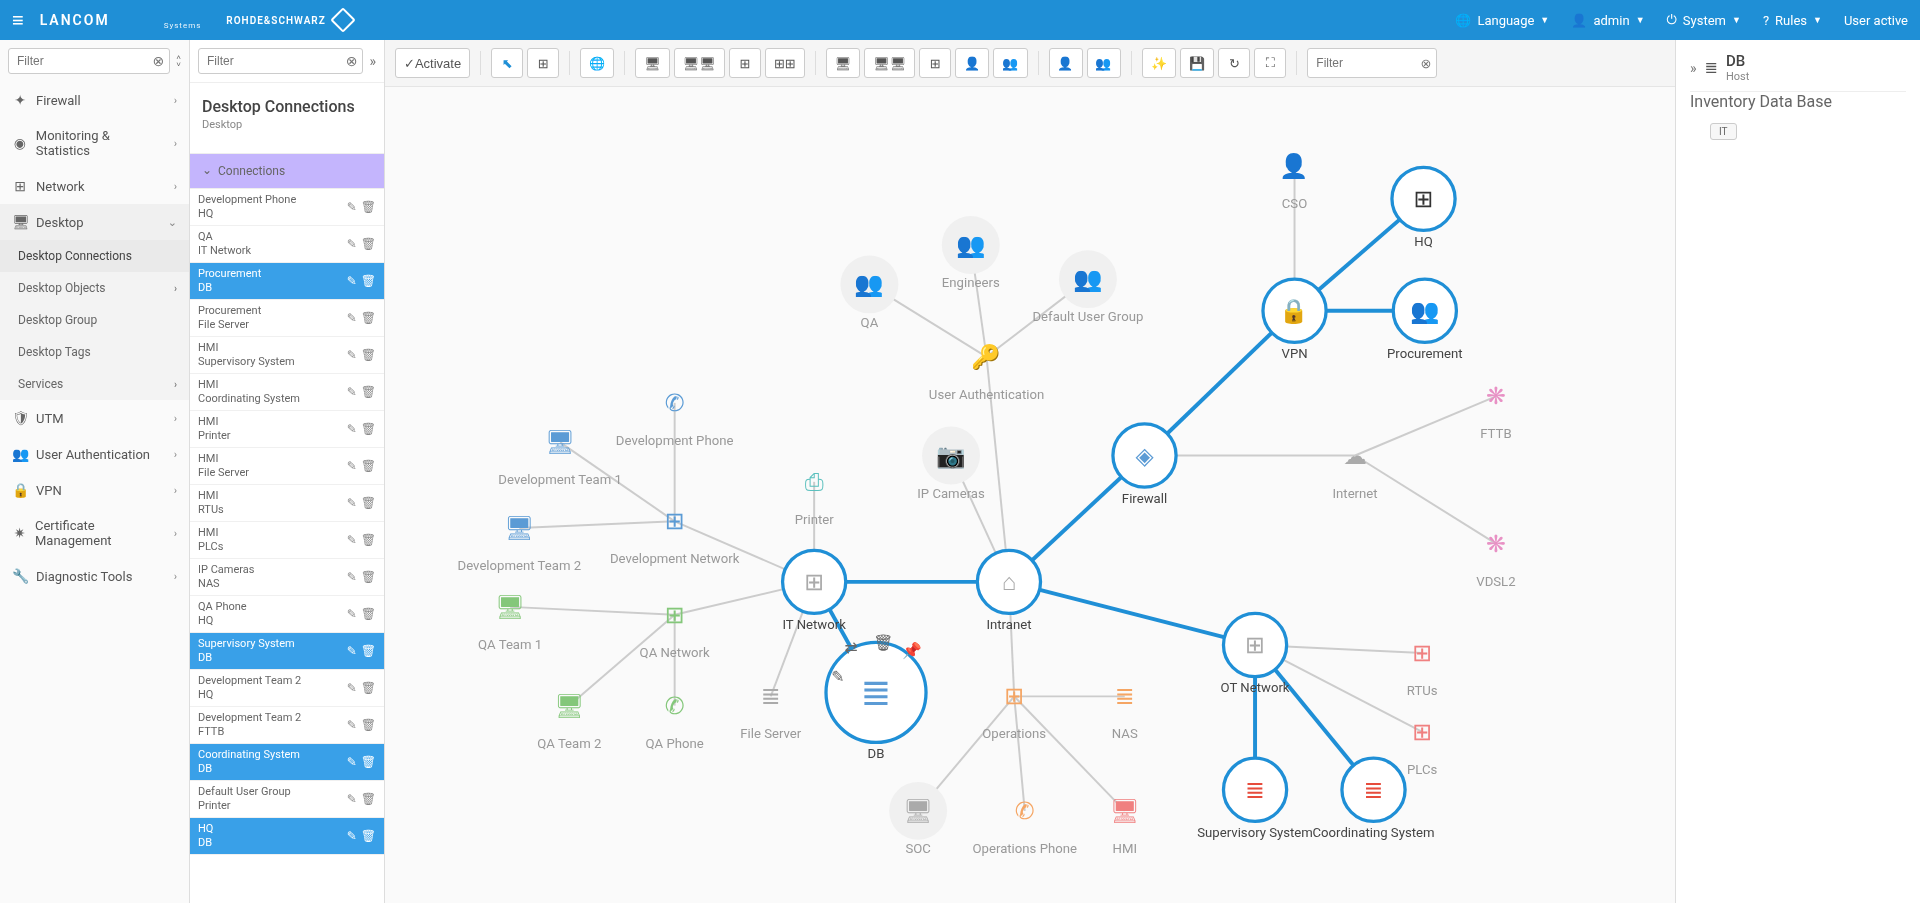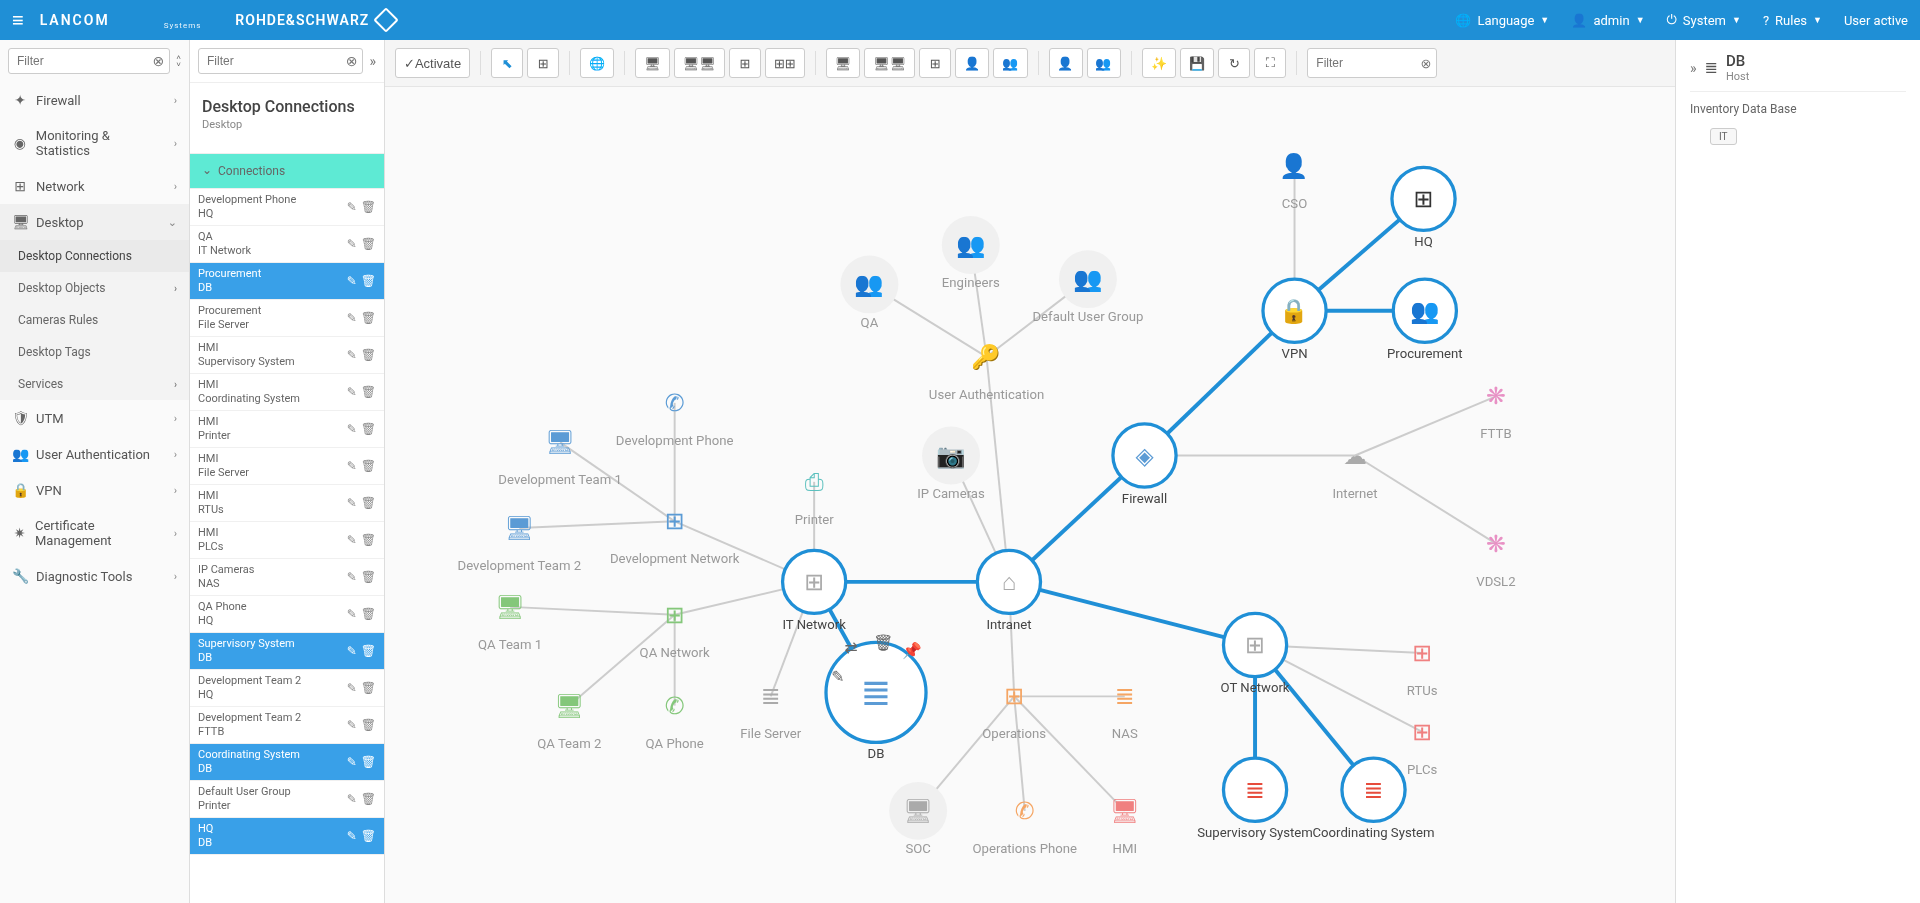--- a/index.html
+++ b/index.html
@@ -3,21 +3,21 @@
 <meta charset="utf-8">
 <style>
 * { box-sizing: border-box; margin: 0; padding: 0; }
 body { font-family: -apple-system, BlinkMacSystemFont, "Segoe UI", Roboto, Arial, sans-serif; font-size: 13px; color: #333; background: #f5f5f5; overflow: hidden; }
 
 
 .header { background: #1f8fd6; height: 40px; display: flex; align-items: center; padding: 0 12px; color: #fff; }
 .header .hamburger { font-size: 20px; cursor: pointer; margin-right: 16px; }
 .header .logo { font-weight: 600; letter-spacing: 2px; font-size: 14px; margin-right: 8px; }
 .header .logo-sub { font-size: 8px; letter-spacing: 1px; opacity: 0.9; position: relative; top: 5px; left: 2px; padding-left: 44px; }
-.header .brand2 { margin-left: 36px; font-size: 14px; font-weight: 600; letter-spacing: 1px; display: flex; align-items: center; }
+.header .brand2 { margin-left: 27px; font-size: 10px; font-weight: 600; letter-spacing: 1px; display: flex; align-items: center; }
 .header .brand2-icon { display: inline-block; width: 18px; height: 18px; border: 2px solid #fff; transform: rotate(45deg); margin-left: 8px; border-radius: 2px; position: relative; }
 .header .spacer { flex: 1; }
 .header .hitem { margin-left: 22px; font-size: 13px; cursor: pointer; display: flex; align-items: center; gap: 6px; }
 .header .caret { font-size: 9px; }
 
 .layout { display: flex; height: calc(100vh - 40px); }
 
 
 .sidebar { width: 190px; background: #fafafa; border-right: 1px solid #ddd; overflow-y: auto; }
 .sb-filter { padding: 8px; display: flex; gap: 6px; }
@@ -37,21 +37,21 @@
 
 .col2 { width: 195px; background: #fff; border-right: 1px solid #ddd; display: flex; flex-direction: column; overflow: hidden; }
 .col2-filter { padding: 8px; display: flex; gap: 6px; border-bottom: 1px solid #eee; }
 .col2-filter .filter-wrap { position: relative; flex: 1; }
 .col2-filter input { width: 100%; border: 1px solid #ccc; border-radius: 3px; padding: 5px 24px 5px 8px; font-size: 12px; }
 .col2-filter .clear { position: absolute; right: 6px; top: 50%; transform: translateY(-50%); font-size: 14px; color: #777; cursor: pointer; }
 .col2-filter .collapse { font-size: 14px; color: #777; cursor: pointer; align-self: center; }
 .col2-head { padding: 14px 12px 4px; }
 .col2-head h2 { font-size: 16px; font-weight: 500; color: #444; }
 .col2-head .crumb { font-size: 11px; color: #888; margin-top: 2px; }
-.col2-section { padding: 10px 12px; background: #5eead4; border-top: 1px solid #eee; border-bottom: 1px solid #eee; font-size: 12px; color: #666; cursor: pointer; margin-top: 18px; }
+.col2-section { padding: 10px 12px; background: #c4b5fd; border-top: 1px solid #eee; border-bottom: 1px solid #eee; font-size: 12px; color: #666; cursor: pointer; margin-top: 18px; }
 .col2-section::before { content: "⌄"; margin-right: 6px; font-size: 12px; display: inline-block; position: relative; top: -1px; }
 .conn-list { flex: 1; overflow-y: auto; }
 .conn { padding: 4px 8px 4px 8px; font-size: 11px; color: #666; border-bottom: 1px solid #f0f0f0; position: relative; display: flex; align-items: center; }
 .conn .lines { flex: 1; line-height: 14px; }
 .conn .l1 { display: block; }
 .conn .l2 { display: block; }
 .conn .acts { display: flex; gap: 4px; color: #888; font-size: 12px; }
 .conn .acts span { cursor: pointer; }
 .conn.sel { background: #39a0e8; color: #fff; }
 .conn.sel .acts { color: #fff; }
@@ -75,21 +75,21 @@
 .rp-head .collapse { font-size: 14px; color: #777; cursor: pointer; }
 .rp-head .ricon { font-size: 16px; color: #555; }
 .rp-head .rtitle { font-size: 15px; font-weight: 500; color: #444; }
 .rp-head .titlewrap { display: flex; flex-direction: column; }
 .rp-head .titlewrap .rsub2 { font-size: 11px; color: #888; }
 .rp-row { margin-top: 12px; font-size: 12px; color: #555; padding-left: 20px; }
 .rp-label { font-weight: 600; margin-bottom: 6px; }
 .rp-tag { display: inline-block; border: 1px solid #ccc; border-radius: 3px; padding: 2px 8px; font-size: 10px; color: #666; background: #f7f7f7; }
 .rp-val { color: #666; font-size: 12px; padding-left: 14px; }
 .rp-val .gear { color: #999; font-size: 11px; cursor: pointer; margin-left: 4px; }
-.rp-desc { color: #666; font-size: 12px; margin-top: 10px; }
+.rp-desc { color: #666; font-size: 16px; }
 
 
 ::-webkit-scrollbar { width: 8px; }
 ::-webkit-scrollbar-thumb { background: #ccc; border-radius: 4px; }
 
 
 .node-label { font-size: 10px; fill: #999; text-anchor: middle; }
 .node-label.active { fill: #444; }
 .edge { stroke: #ccc; stroke-width: 1.5; }
 .edge.hl { stroke: #1f8fd6; stroke-width: 3; }
@@ -180,21 +180,21 @@
         </div>
         <div class="sb-sub">
           <div class="sb-subitem active">
             <span>Desktop Connections</span>
           </div>
           <div class="sb-subitem">
             <span>Desktop Objects</span>
             <span class="chev">›</span>
           </div>
           <div class="sb-subitem">
-            <span>Cameras Rules</span>
+            <span>Desktop Group</span>
           </div>
           <div class="sb-subitem">
             <span>Desktop Tags</span>
           </div>
           <div class="sb-subitem">
             <span>Services</span>
             <span class="chev">›</span>
           </div>
         </div>
         <div class="sb-item">

